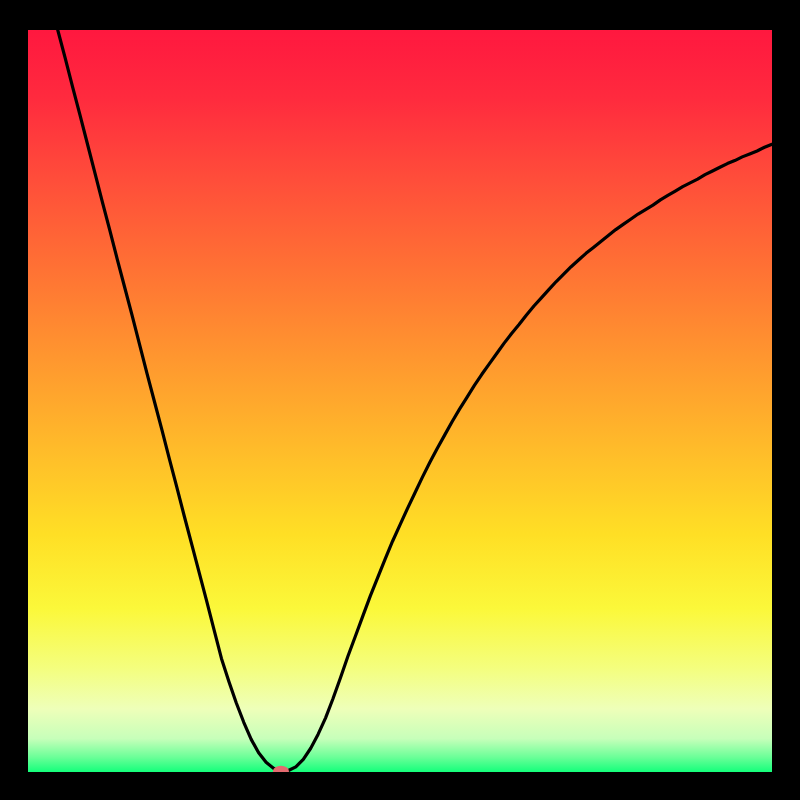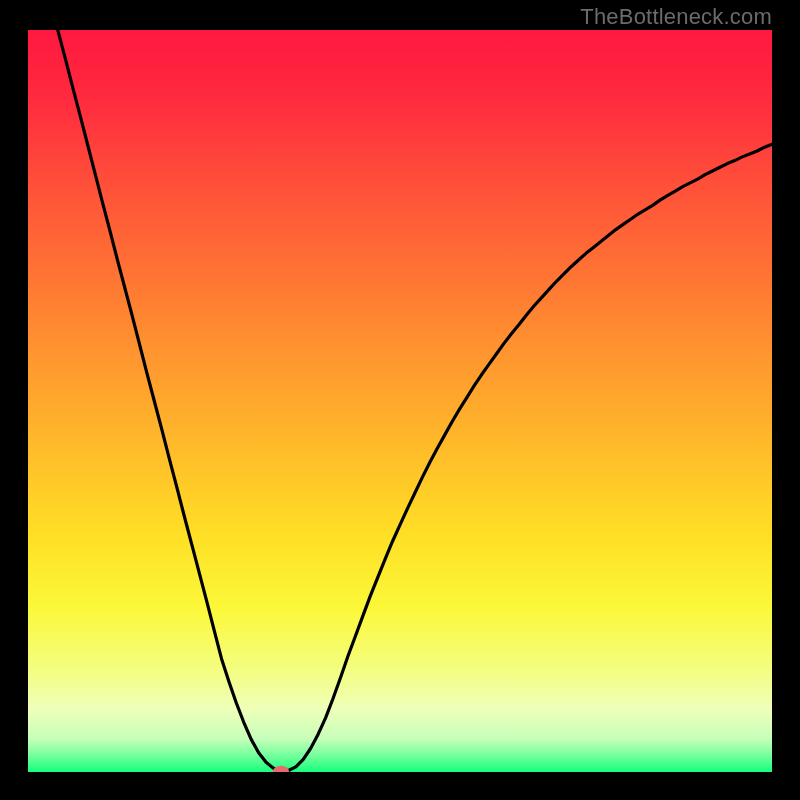--- a/index.html
+++ b/index.html
@@ -45,21 +45,20 @@
   .marker {
     fill: #e46a6f;
     stroke: none;
   }
 </style>
 </head>
 <body>
 
 <div class="frame">
 
-  <div class="watermark">TheBottleneck.com</div>
 
   <div class="plot">
     <svg viewBox="0 0 744 742" preserveAspectRatio="none">
       <defs>
         <linearGradient id="bg-grad" x1="0" y1="0" x2="0" y2="1">
         <stop offset="0%" stop-color="#ff183f"></stop>
             <stop offset="9%" stop-color="#ff2a3e"></stop>
             <stop offset="20%" stop-color="#ff4d3a"></stop>
             <stop offset="32%" stop-color="#ff7134"></stop>
             <stop offset="44%" stop-color="#ff962f"></stop>

